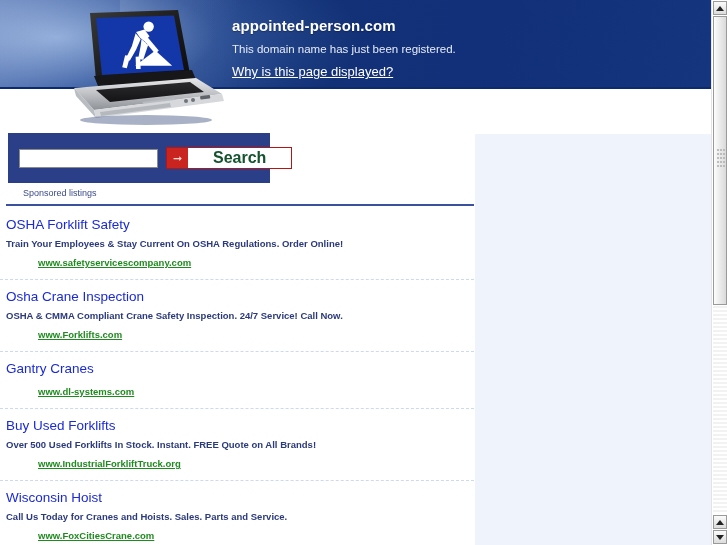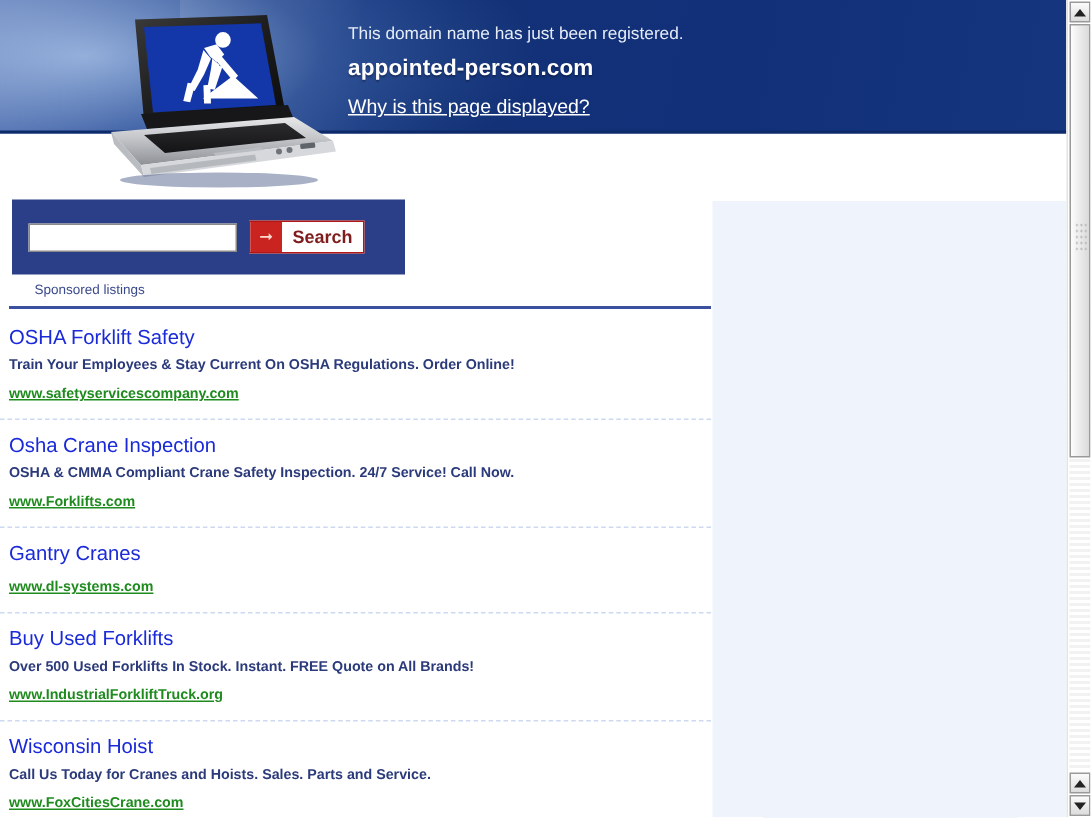--- a/index.html
+++ b/index.html
@@ -133,25 +133,25 @@
     width: 21px;
     background: #c9241f;
     display: flex;
     align-items: center;
     justify-content: center;
     color: #ffd9d0;
     font-size: 11px;
     line-height: 1;
   }
   #search-label {
-    color: #7f1d1d;
+    color: #14532d;
     font-family: "Liberation Sans", sans-serif;
-    font-size: 12px;
+    font-size: 16px;
     font-weight: bold;
-    padding: 0 7px;
+    padding: 0 25px;
     display: flex;
     align-items: center;
     white-space: nowrap;
   }
 
   
   #sponsored-label {
     position: absolute;
     left: 23px; top: 188px;
     font-size: 9px;
@@ -193,20 +193,21 @@
     font-weight: bold;
   }
   .listing-url {
     color: #1f8b1f;
     font-size: 9.5px;
     font-weight: bold;
     line-height: 13px;
     text-decoration: underline;
     cursor: pointer;
     display: inline-block;
+    margin-left: 32px;
   }
 
   
   #sidebar {
     position: absolute;
     left: 475px; top: 134px;
     width: 236px;
     height: 411px;
     background: #eef3fc;
   }
@@ -332,22 +333,22 @@
       <path d="M50 104 L120 95 L121 99 L51 108 Z" fill="#9ba0a6" opacity="0.55"></path>
       <circle cx="136" cy="93" r="2" fill="#6f747a"></circle>
       <circle cx="143" cy="92" r="2" fill="#6f747a"></circle>
       <rect x="150" y="88" width="10" height="3.5" rx="1" fill="#5f646a" transform="rotate(-6 150 88)"></rect>
 
       <ellipse cx="96" cy="112" rx="66" ry="5" fill="#0a1f5c" opacity="0.35"></ellipse>
     </svg>
   </div>
 
   <div id="banner-text">
+    <div id="domain-title">appointed-person.com</div>
     <div id="domain-subtitle">This domain name has just been registered.</div>
-    <div id="domain-title">appointed-person.com</div>
     <a id="why-link" href="#">Why is this page displayed?</a>
   </div>
 
   <div id="search-panel">
     <input id="search-input" type="text" placeholder="" style="">
     <div id="search-button">
       <div id="search-arrow-box">➞</div>
       <div id="search-label">Search</div>
     </div>
   </div>

